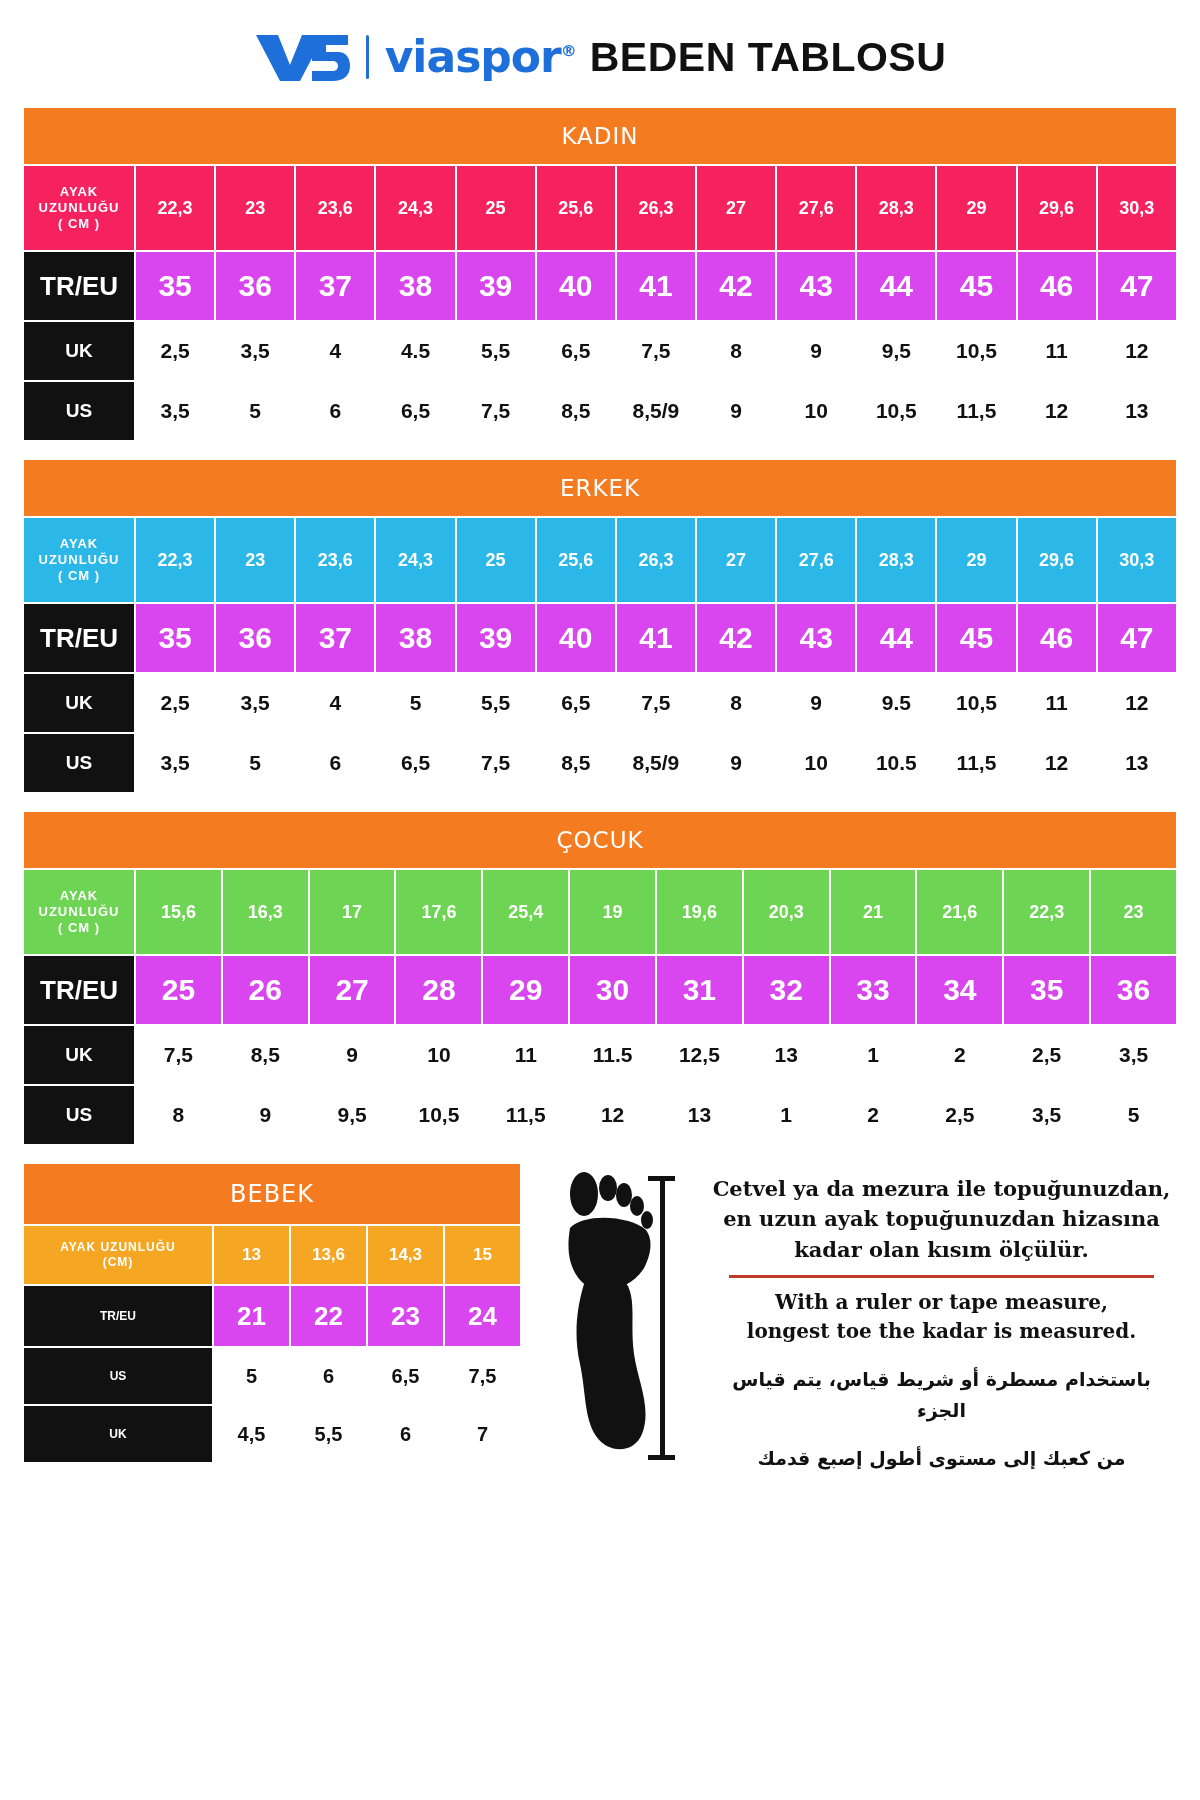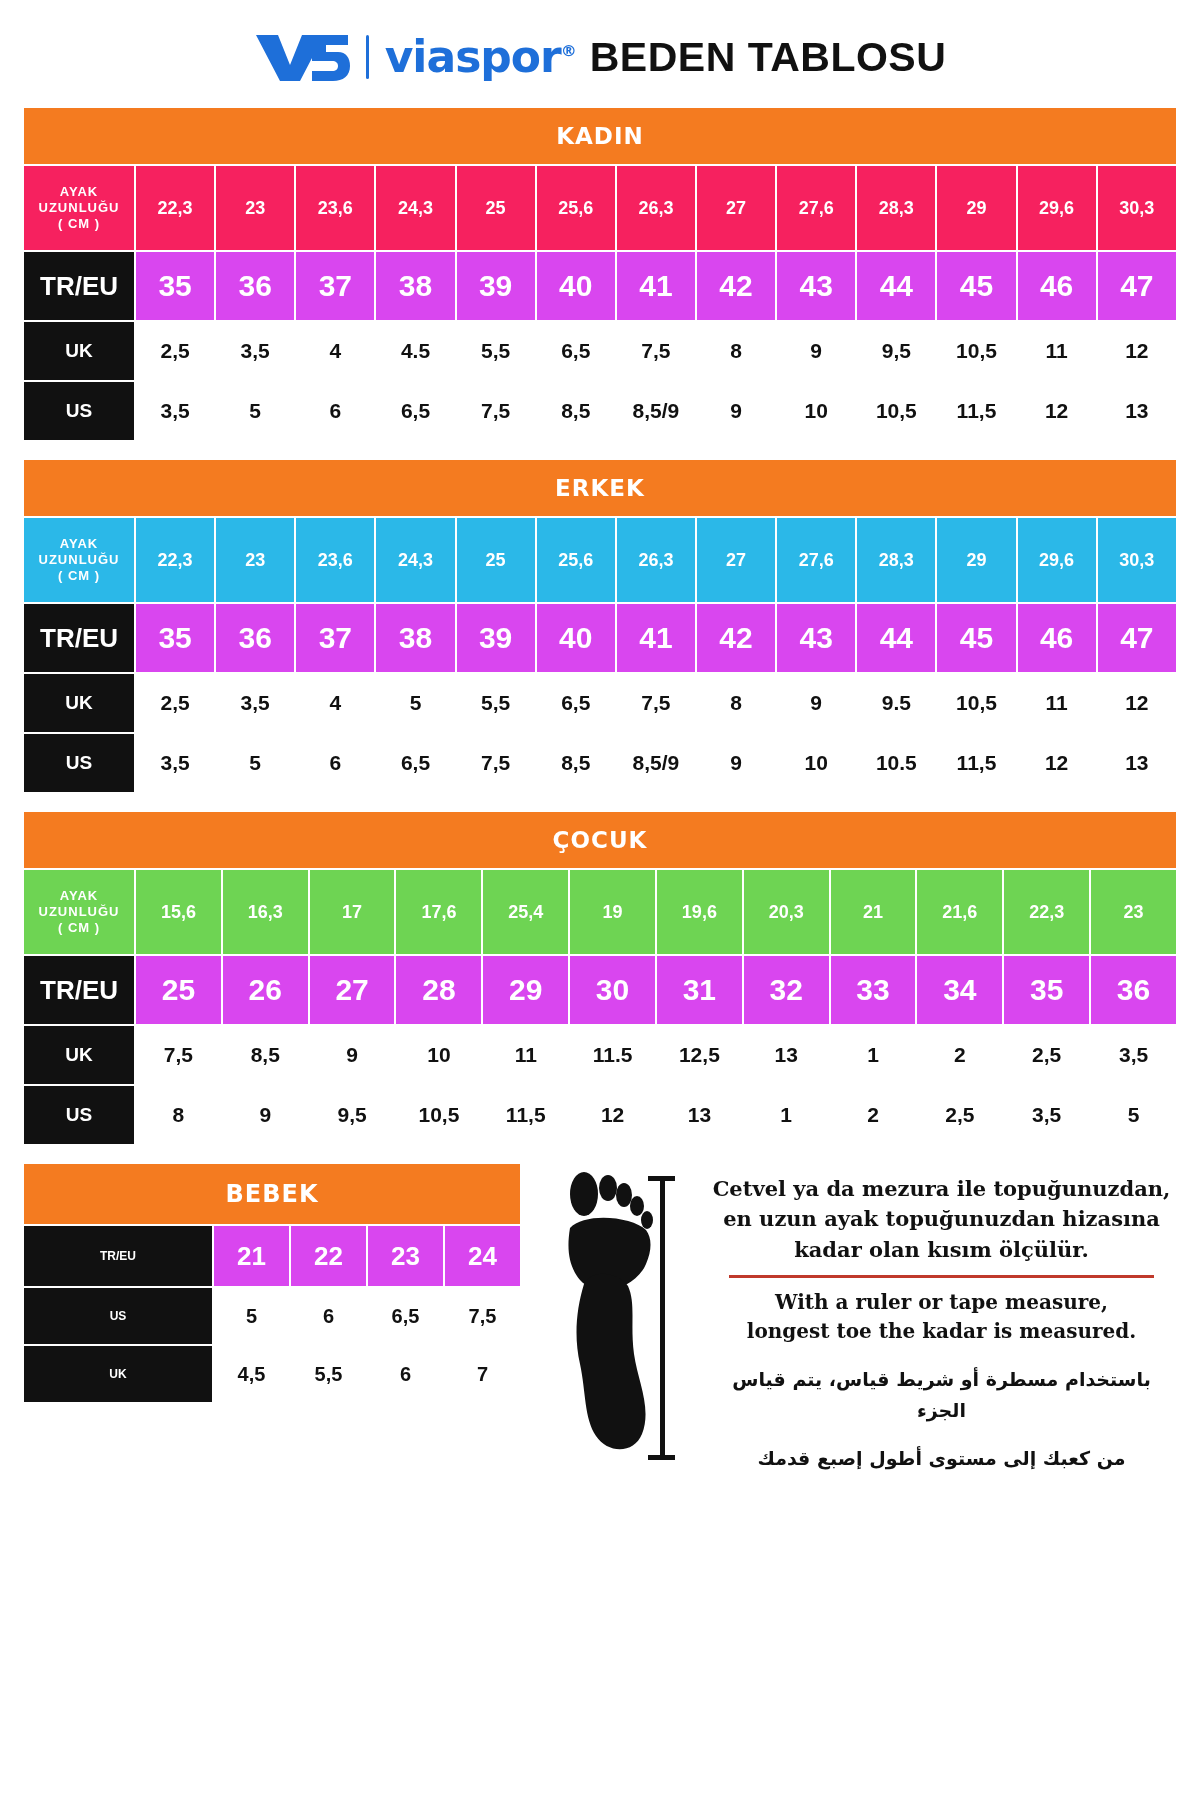--- a/index.html
+++ b/index.html
@@ -61,21 +61,21 @@
   table.chart td, table.chart th {
     border: 2px solid #ffffff;
     text-align: center;
     vertical-align: middle;
     padding: 0;
   }
   .banner {
     background: #f47b20;
     color: #ffffff;
     font-size: 23px;
-    font-weight: bold;
+    font-weight: normal;
     letter-spacing: 1px;
     height: 58px;
     font-family: "DejaVu Sans", sans-serif;
   }
   .rowlabel {
     font-weight: bold;
     color: #ffffff;
     font-size: 13px;
     line-height: 1.25;
     letter-spacing: 1px;
@@ -464,20 +464,30 @@
         <colgroup>
           <col style="width:190px">
             <col>
             <col>
             <col>
             <col>
         </colgroup>
         <tbody>
             <tr>
           <td class="banner" colspan="5">BEBEK</td>
+        </tr>
+        <tr>
+          <td class="rowlabel len-head-b">
+            <div>AYAK UZUNLUĞU</div>
+            <div>(CM)</div>
+          </td>
+          <td class="len-cell">13</td>
+          <td class="len-cell">13,6</td>
+          <td class="len-cell">14,3</td>
+          <td class="len-cell">15</td>
         </tr>
         <tr class="tr-row">
           <td class="rowlabel dark tr">TR/EU</td>
           <td class="val">21</td>
           <td class="val">22</td>
           <td class="val">23</td>
           <td class="val">24</td>
         </tr>
         <tr class="plain-row">
           <td class="rowlabel dark sm">US</td>

